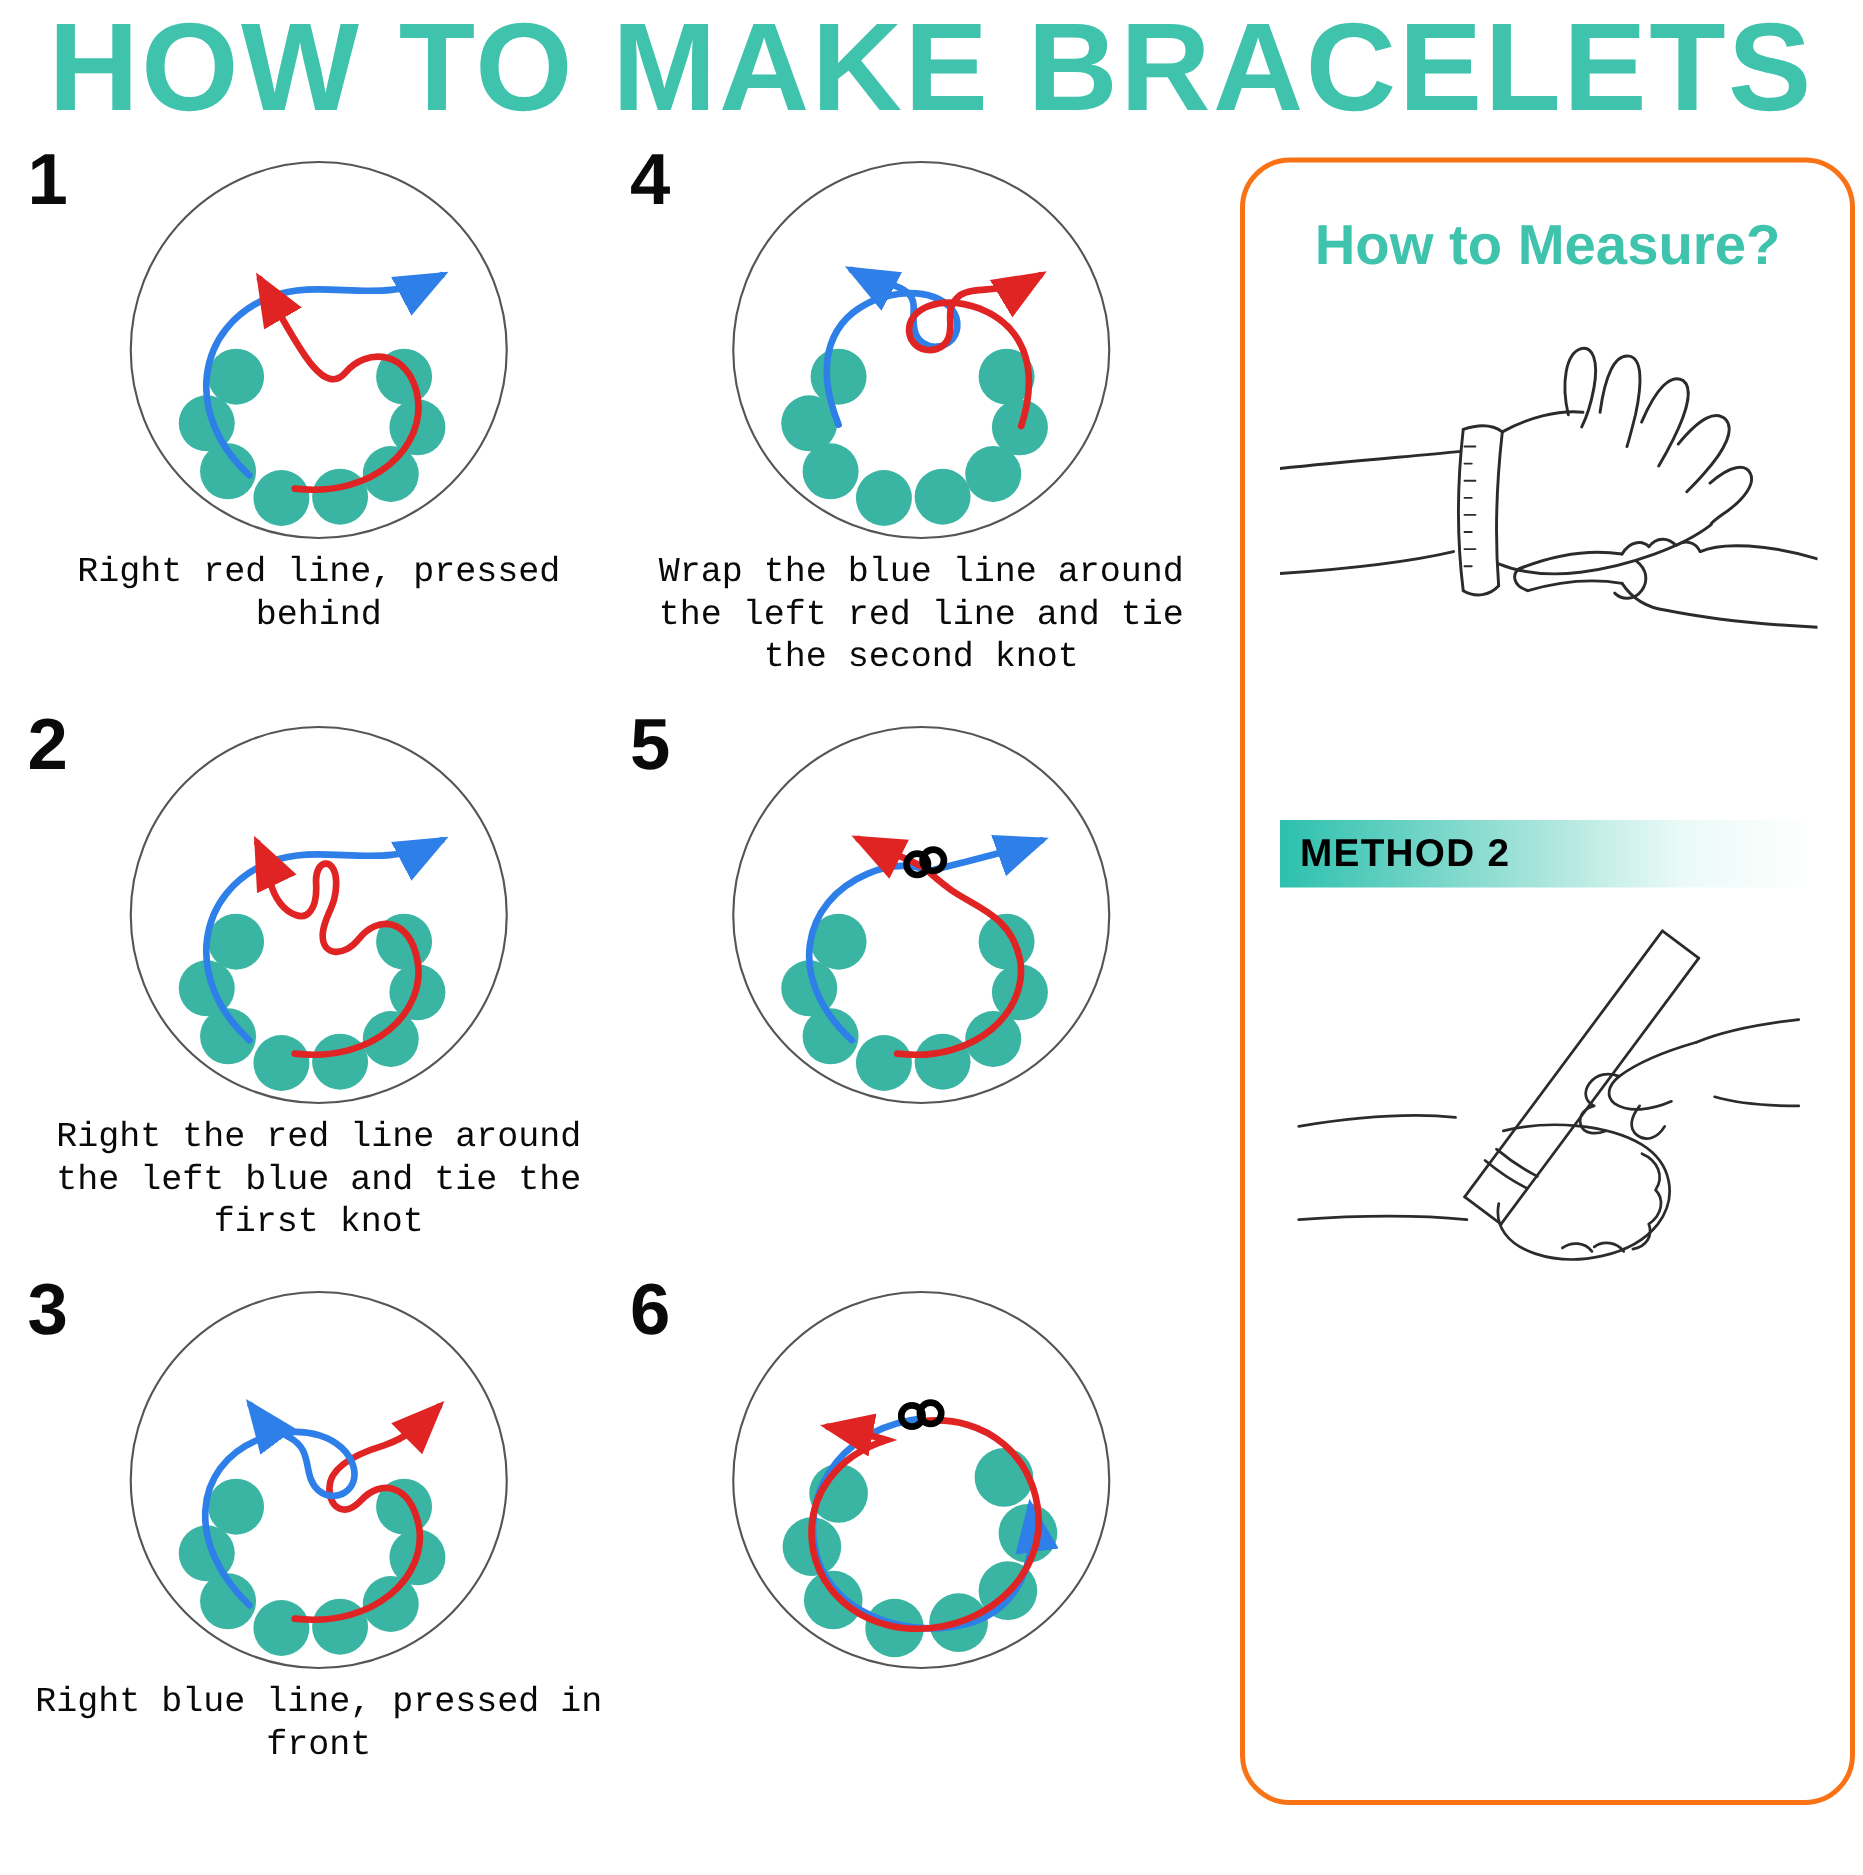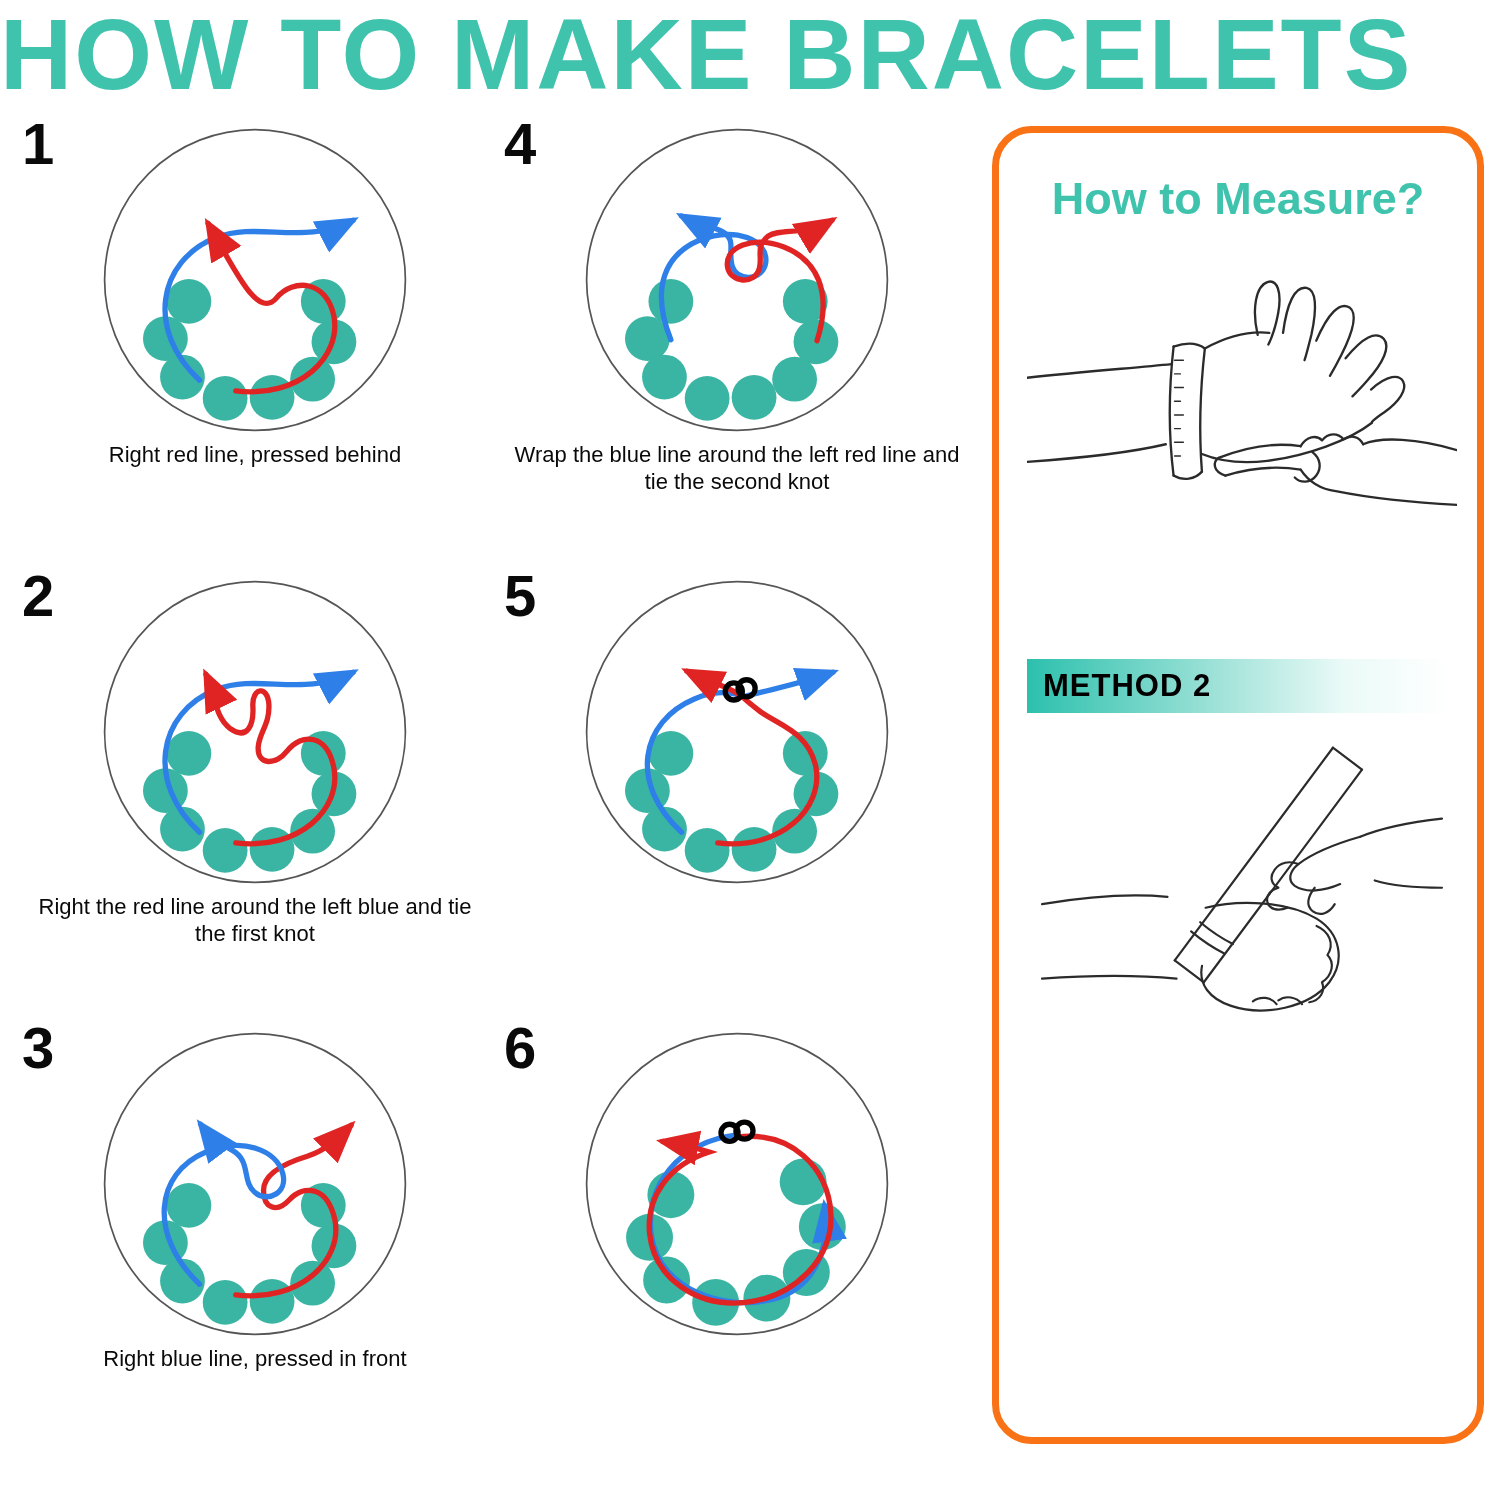--- a/index.html
+++ b/index.html
@@ -1,39 +1,39 @@
 <!DOCTYPE html>
 <html><head>
 <meta charset="utf-8">
 <style>
   html,body{margin:0;padding:0;background:#fff;}
   body{
     width:1490px;height:1500px;overflow:hidden;
     font-family:"Liberation Sans","DejaVu Sans",sans-serif;color:#111;
   }
   .page-title{
-    text-align:left;font-weight:bold;font-size:100px;letter-spacing:2px;
+    text-align:center;font-weight:bold;font-size:100px;letter-spacing:2px;
     color:#3fc3ad;margin:2px 0 0 0;line-height:1.04;white-space:nowrap;
   }
   .main{display:flex;gap:14px;padding:14px 12px 0 14px;}
   .steps-grid{
     display:grid;grid-template-columns:482px 482px;grid-auto-rows:452px;
     width:964px;flex:0 0 auto;
   }
   .step{position:relative;}
   .step-number{
     position:absolute;left:8px;top:-10px;font-size:58px;font-weight:bold;color:#0a0a0a;
   }
   .step-illustration{display:block;margin:0 auto;}
   .step-caption{
-    font-size:22px;line-height:1.22;text-align:center;margin-top:2px;padding:0 8px;color:#0a0a0a;
+    font-size:28px;line-height:1.22;text-align:center;margin-top:2px;padding:0 8px;color:#0a0a0a;font-family:Liberation Mono, monospace;
   }
   .measure-panel{
     box-sizing:border-box;width:492px;height:1318px;margin-top:6px;
-    border:7px solid #f97316;border-radius:40px;padding:26px 28px;background:#fff;
+    border:4px solid #f97316;border-radius:40px;padding:26px 28px;background:#fff;
   }
   .panel-title{
     color:#3fc3ad;font-weight:bold;font-size:45px;text-align:center;margin:14px 0 0 0;
   }
   .method-header{
     margin-top:54px;padding:9px 16px;font-size:31px;font-weight:bold;letter-spacing:1px;color:#000;
     background:linear-gradient(90deg,#2cc0ad 0%,#9fe2d8 45%,#eafaf7 75%,#ffffff 100%);
   }
   .method-header.second{margin-top:82px;}
   .method-text{

